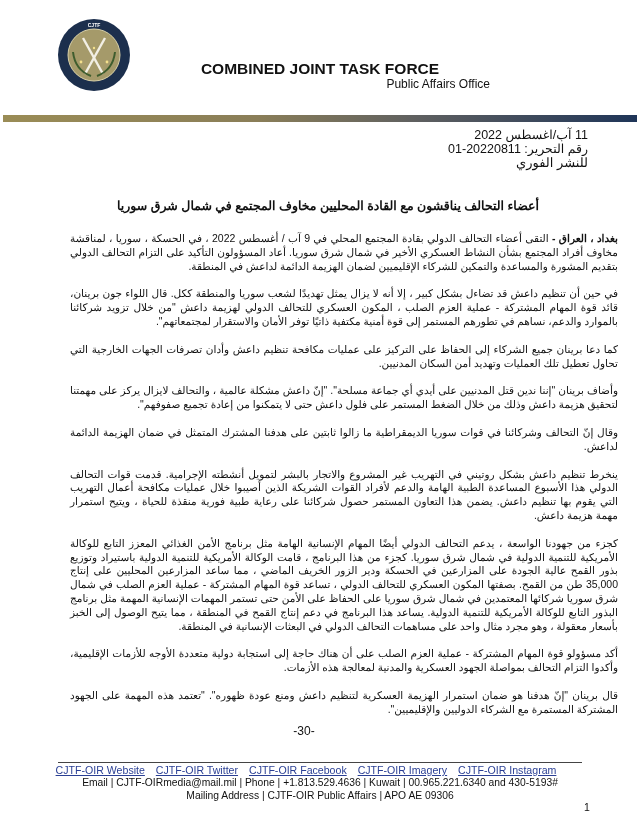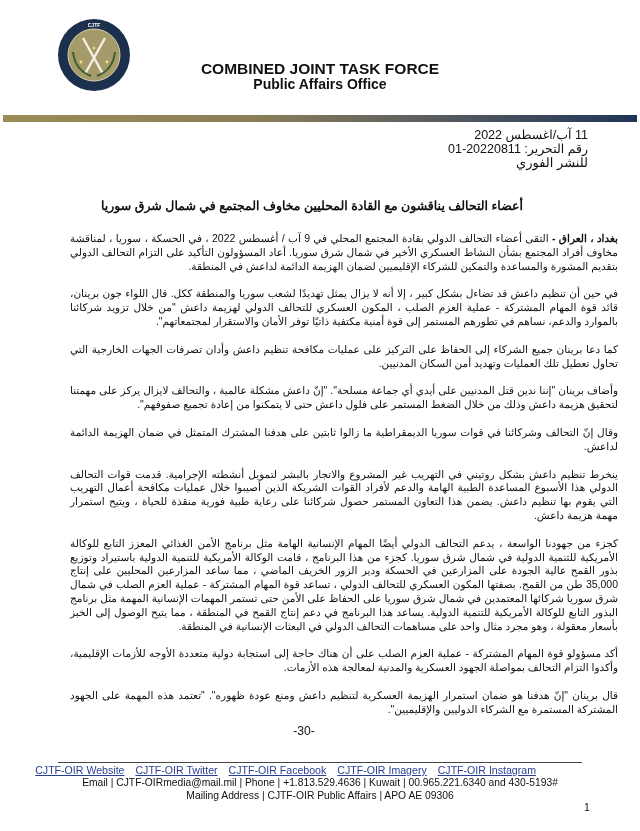--- a/index.html
+++ b/index.html
@@ -1,31 +1,31 @@
 <!DOCTYPE html>
 <html><head>
 <meta charset="utf-8">
 <style>
   html, body { margin:0; padding:0; background:#ffffff; }
   body { width:640px; height:831px; position:relative; overflow:hidden; font-family:"Liberation Sans", sans-serif; color:#111; }
   .logo { position:absolute; left:57px; top:18px; width:74px; height:74px; }
   .hdr { position:absolute; left:150px; top:30px; width:340px; text-align:center; }
   .hdr .l1 { font-weight:bold; font-size:15.5px; line-height:17px;margin-top:30px; }
   .hdr .l2 { font-weight:bold; font-size:15.5px; line-height:17px; }
-  .hdr .l3 { font-weight:bold; font-size:14px; line-height:13px; margin-top:1px; }
+  .hdr .l3 { font-weight:normal; font-size:12px; line-height:13px; margin-top:1px;text-align:right; }
   .bar { position:absolute; left:3px; top:115px; width:634px; height:7px; background:linear-gradient(to right,#9a8c56 0%,#8a7e58 40%,#5f6060 65%,#1f3558 100%); }
   .meta { position:absolute; right:52px; top:128px; direction:rtl; text-align:right; font-size:12.5px; line-height:14px; }
   .meta .l3 { font-size:13px; }
-  .title { position:absolute; left:28px; width:568px; top:198px; direction:rtl; text-align:center; font-weight:bold; font-size:12.5px; }
+  .title { position:absolute; left:44px; width:568px; top:198px; direction:rtl; text-align:center; font-weight:bold; font-size:12.5px; }
   .body { position:absolute; left:58px; width:560px; top:232px; direction:rtl; text-align:justify; font-size:10.5px; line-height:13.8px; }
   .body p { margin:0 0 14px 12px; }
   .body p b { font-weight:bold; }
   .end { position:absolute; left:0; width:608px; top:724px; text-align:center; font-size:12px; }
   .rule { position:absolute; left:58px; width:524px; top:762px; height:1px; background:#444; }
-  .links { position:absolute; left:0; width:540px; top:764px; text-align:right; font-size:10.6px; line-height:12px; }
+  .links { position:absolute; left:0; width:540px; top:764px; text-align:center; font-size:10.6px; line-height:12px;padding-left:36px; }
   .links a { color:#2a3f94; text-decoration:underline; margin:0 4px; }
   .foot { position:absolute; left:0; width:640px; top:777px; text-align:center; font-size:10.3px; line-height:12.5px; }
   .pnum { position:absolute; left:584px; top:801px; font-size:10.5px; }
 </style>
 </head>
 <body>
 
 <div class="logo">
   <svg width="74" height="74" viewBox="0 0 74 74">
     <circle cx="37" cy="37" r="36" fill="#1c2f4d"></circle>

